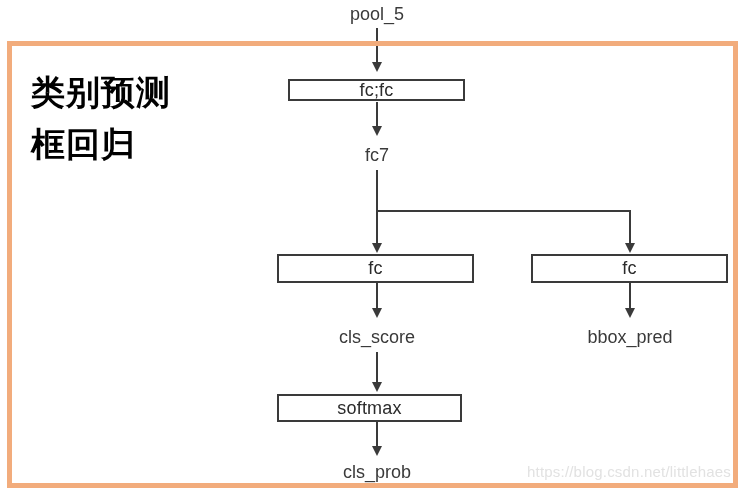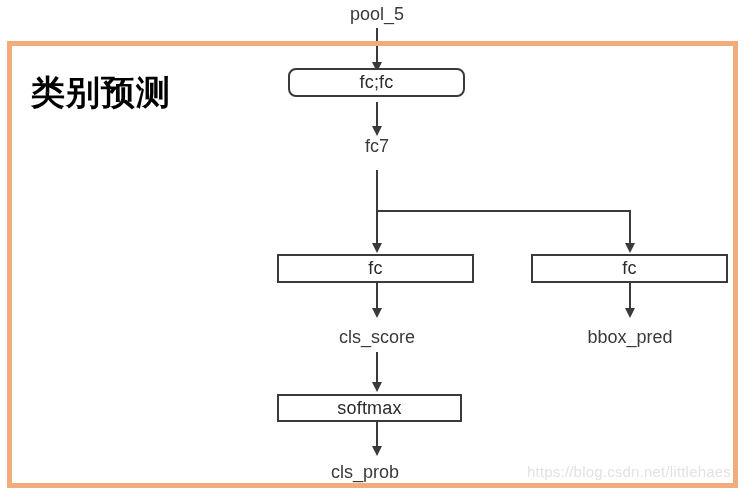--- a/index.html
+++ b/index.html
@@ -98,28 +98,28 @@
 
 <div id="canvas">
 
   <div class="tensor" style="left:377px; top:4px;">pool_5</div>
 
   <div class="vline" style="left:376px; top:28px; height:36px;"></div>
   <div class="arrowhead" style="left:372px; top:62px;"></div>
 
   <div class="frame"></div>
 
-  <div class="cn-label"><span>类别预测</span><br></div>
+  <div class="cn-label"><span>类别预测</span><br><span>框回归</span></div>
 
-  <div class="node" style="left:288px; top:68px; width:177px; height:29px;border-radius:8px;">fc;fc</div>
+  <div class="node" style="left:288px; top:79px; width:177px; height:22px;">fc;fc</div>
 
   <div class="vline" style="left:376px; top:102px; height:28px;"></div>
   <div class="arrowhead" style="left:372px; top:126px;"></div>
 
-  <div class="tensor" style="left:377px; top:136px;">fc7</div>
+  <div class="tensor" style="left:377px; top:145px;">fc7</div>
 
   <div class="vline" style="left:376px; top:170px; height:78px;"></div>
   <div class="arrowhead" style="left:372px; top:243px;"></div>
 
   <div class="hline" style="left:376px; top:210px; width:255px;"></div>
   <div class="vline" style="left:629px; top:210px; height:38px;"></div>
   <div class="arrowhead" style="left:625px; top:243px;"></div>
 
   <div class="node" style="left:277px; top:254px; width:197px; height:29px;">fc</div>
 
@@ -135,17 +135,17 @@
   <div class="tensor" style="left:630px; top:327px;">bbox_pred</div>
 
   <div class="vline" style="left:376px; top:352px; height:32px;"></div>
   <div class="arrowhead" style="left:372px; top:382px;"></div>
 
   <div class="node" style="left:277px; top:394px; width:185px; height:28px;">softmax</div>
 
   <div class="vline" style="left:376px; top:422px; height:28px;"></div>
   <div class="arrowhead" style="left:372px; top:446px;"></div>
 
-  <div class="tensor" style="left:365px; top:462px;">cls_prob</div>
+  <div class="tensor" style="left:377px; top:462px;">cls_prob</div>
 
   <div class="watermark">https://blog.csdn.net/littlehaes</div>
 
 </div>
 
 </body></html>

